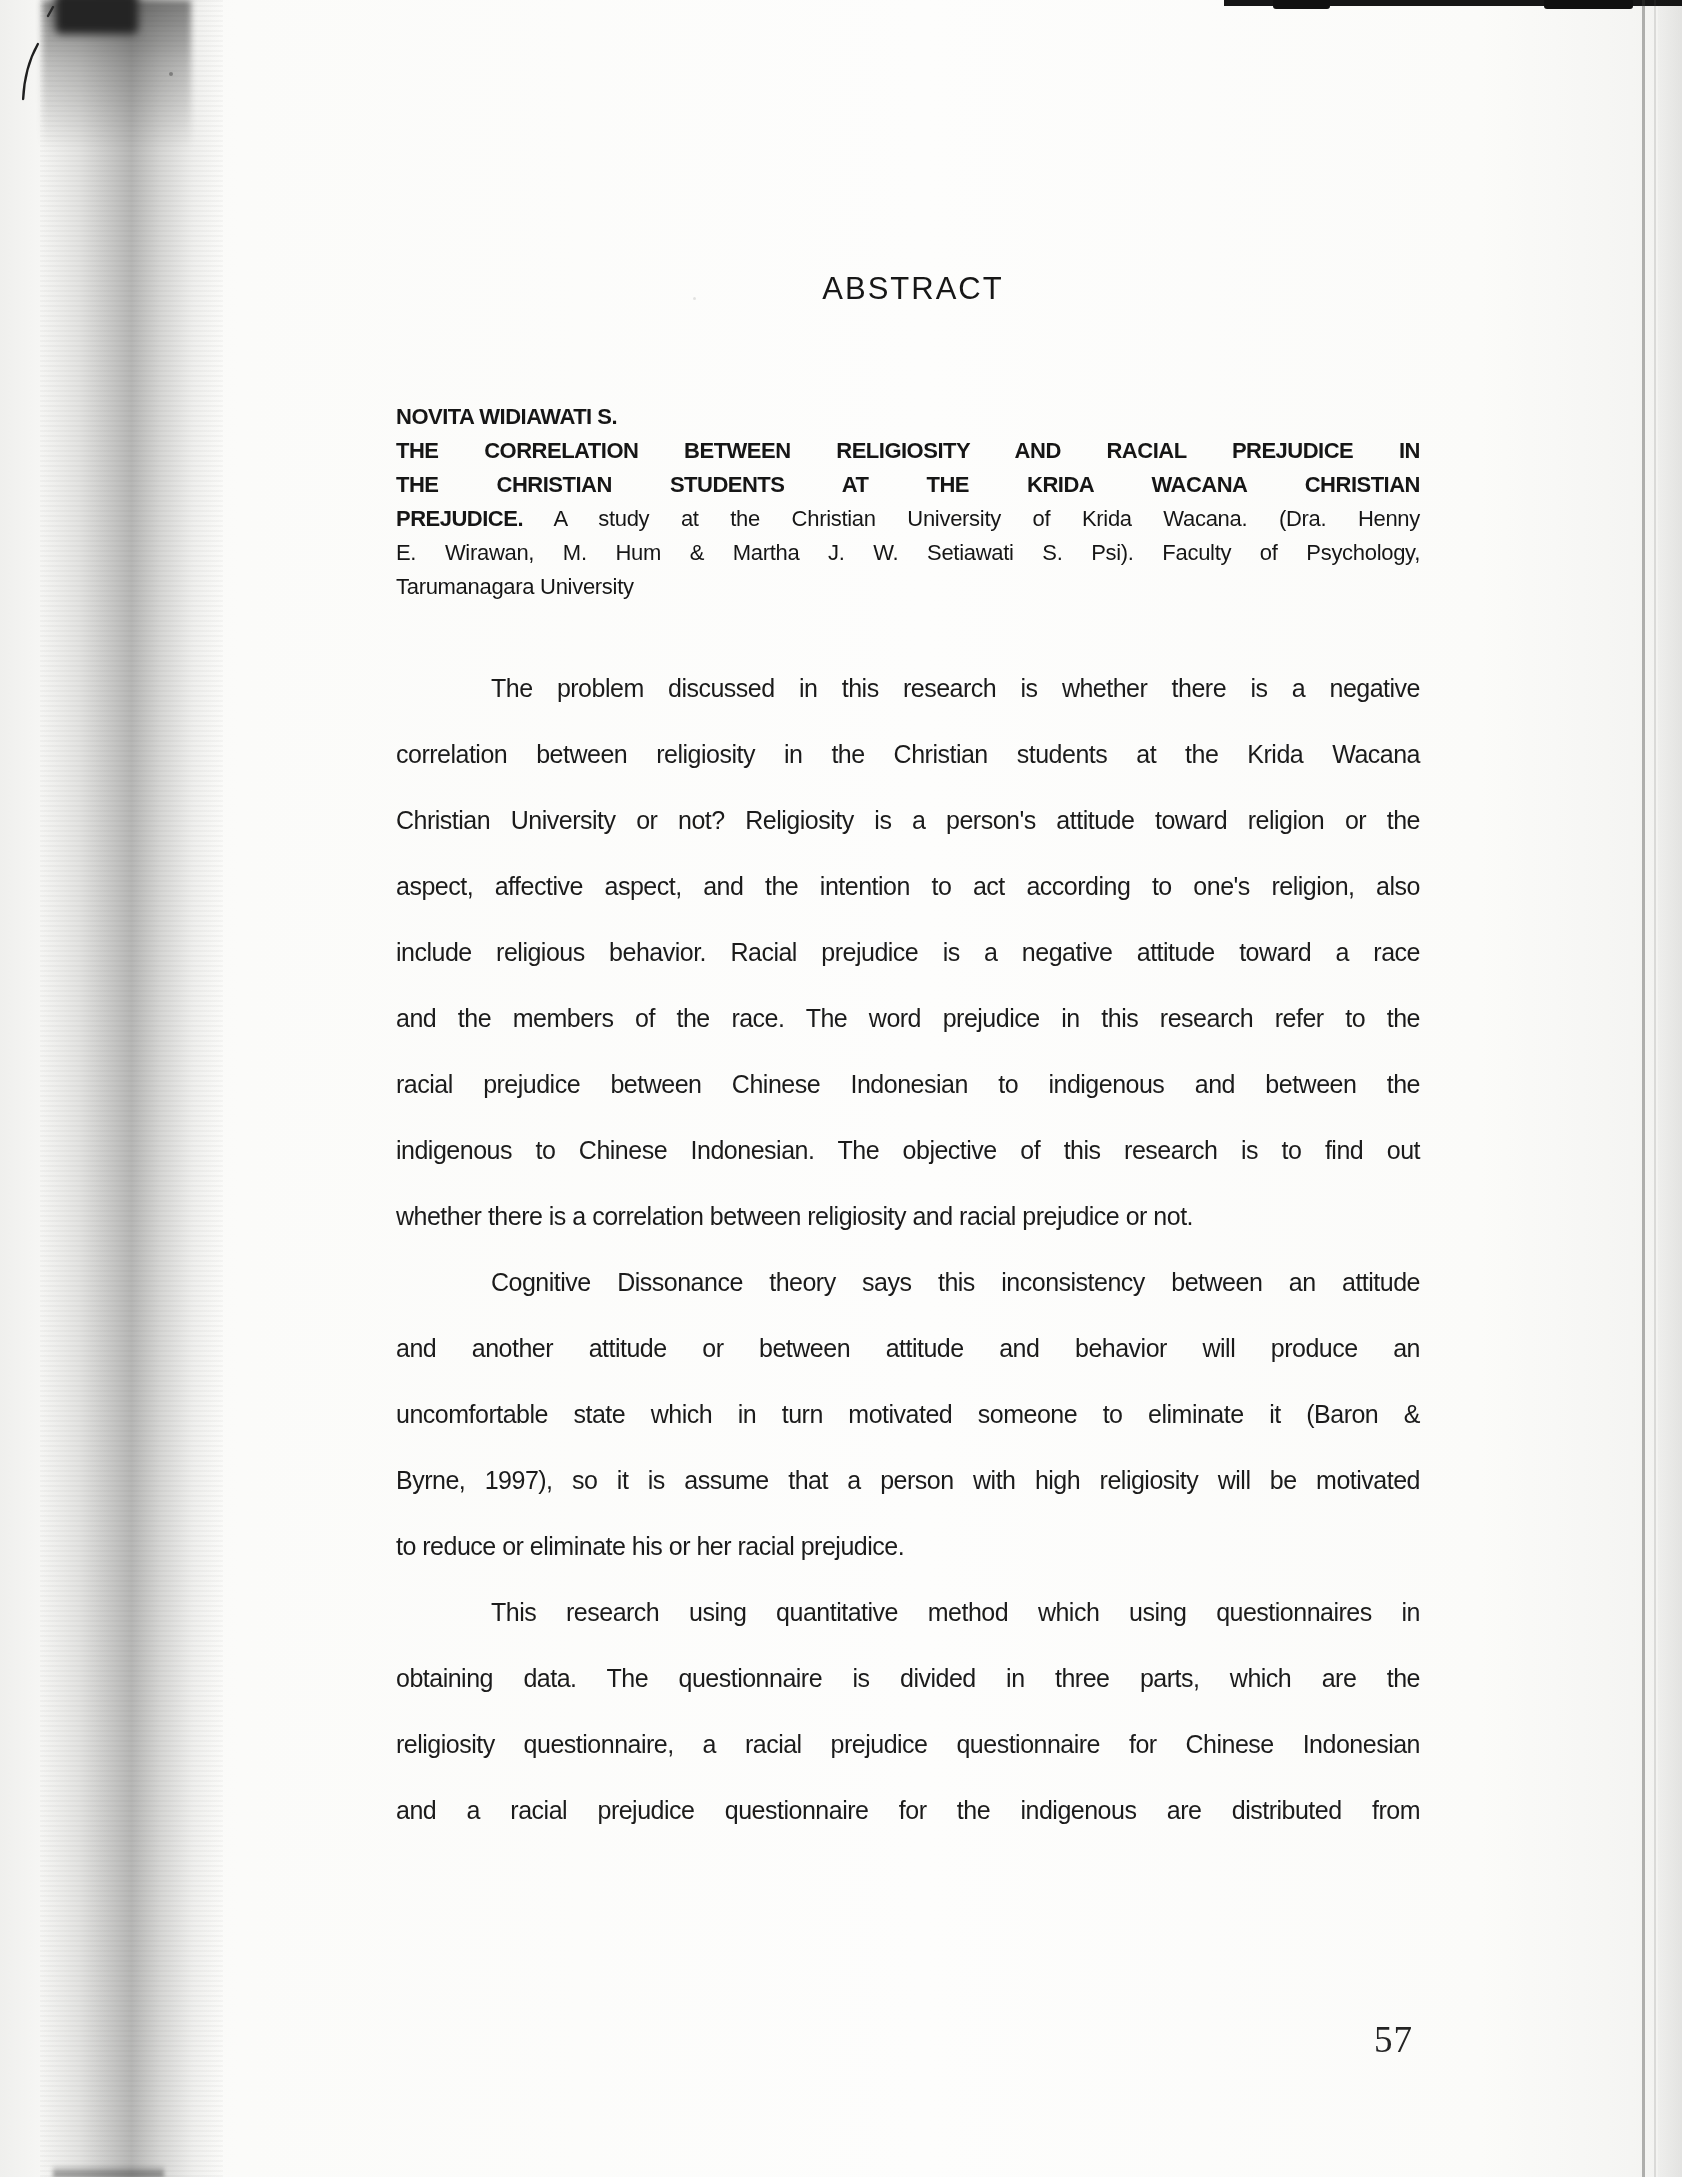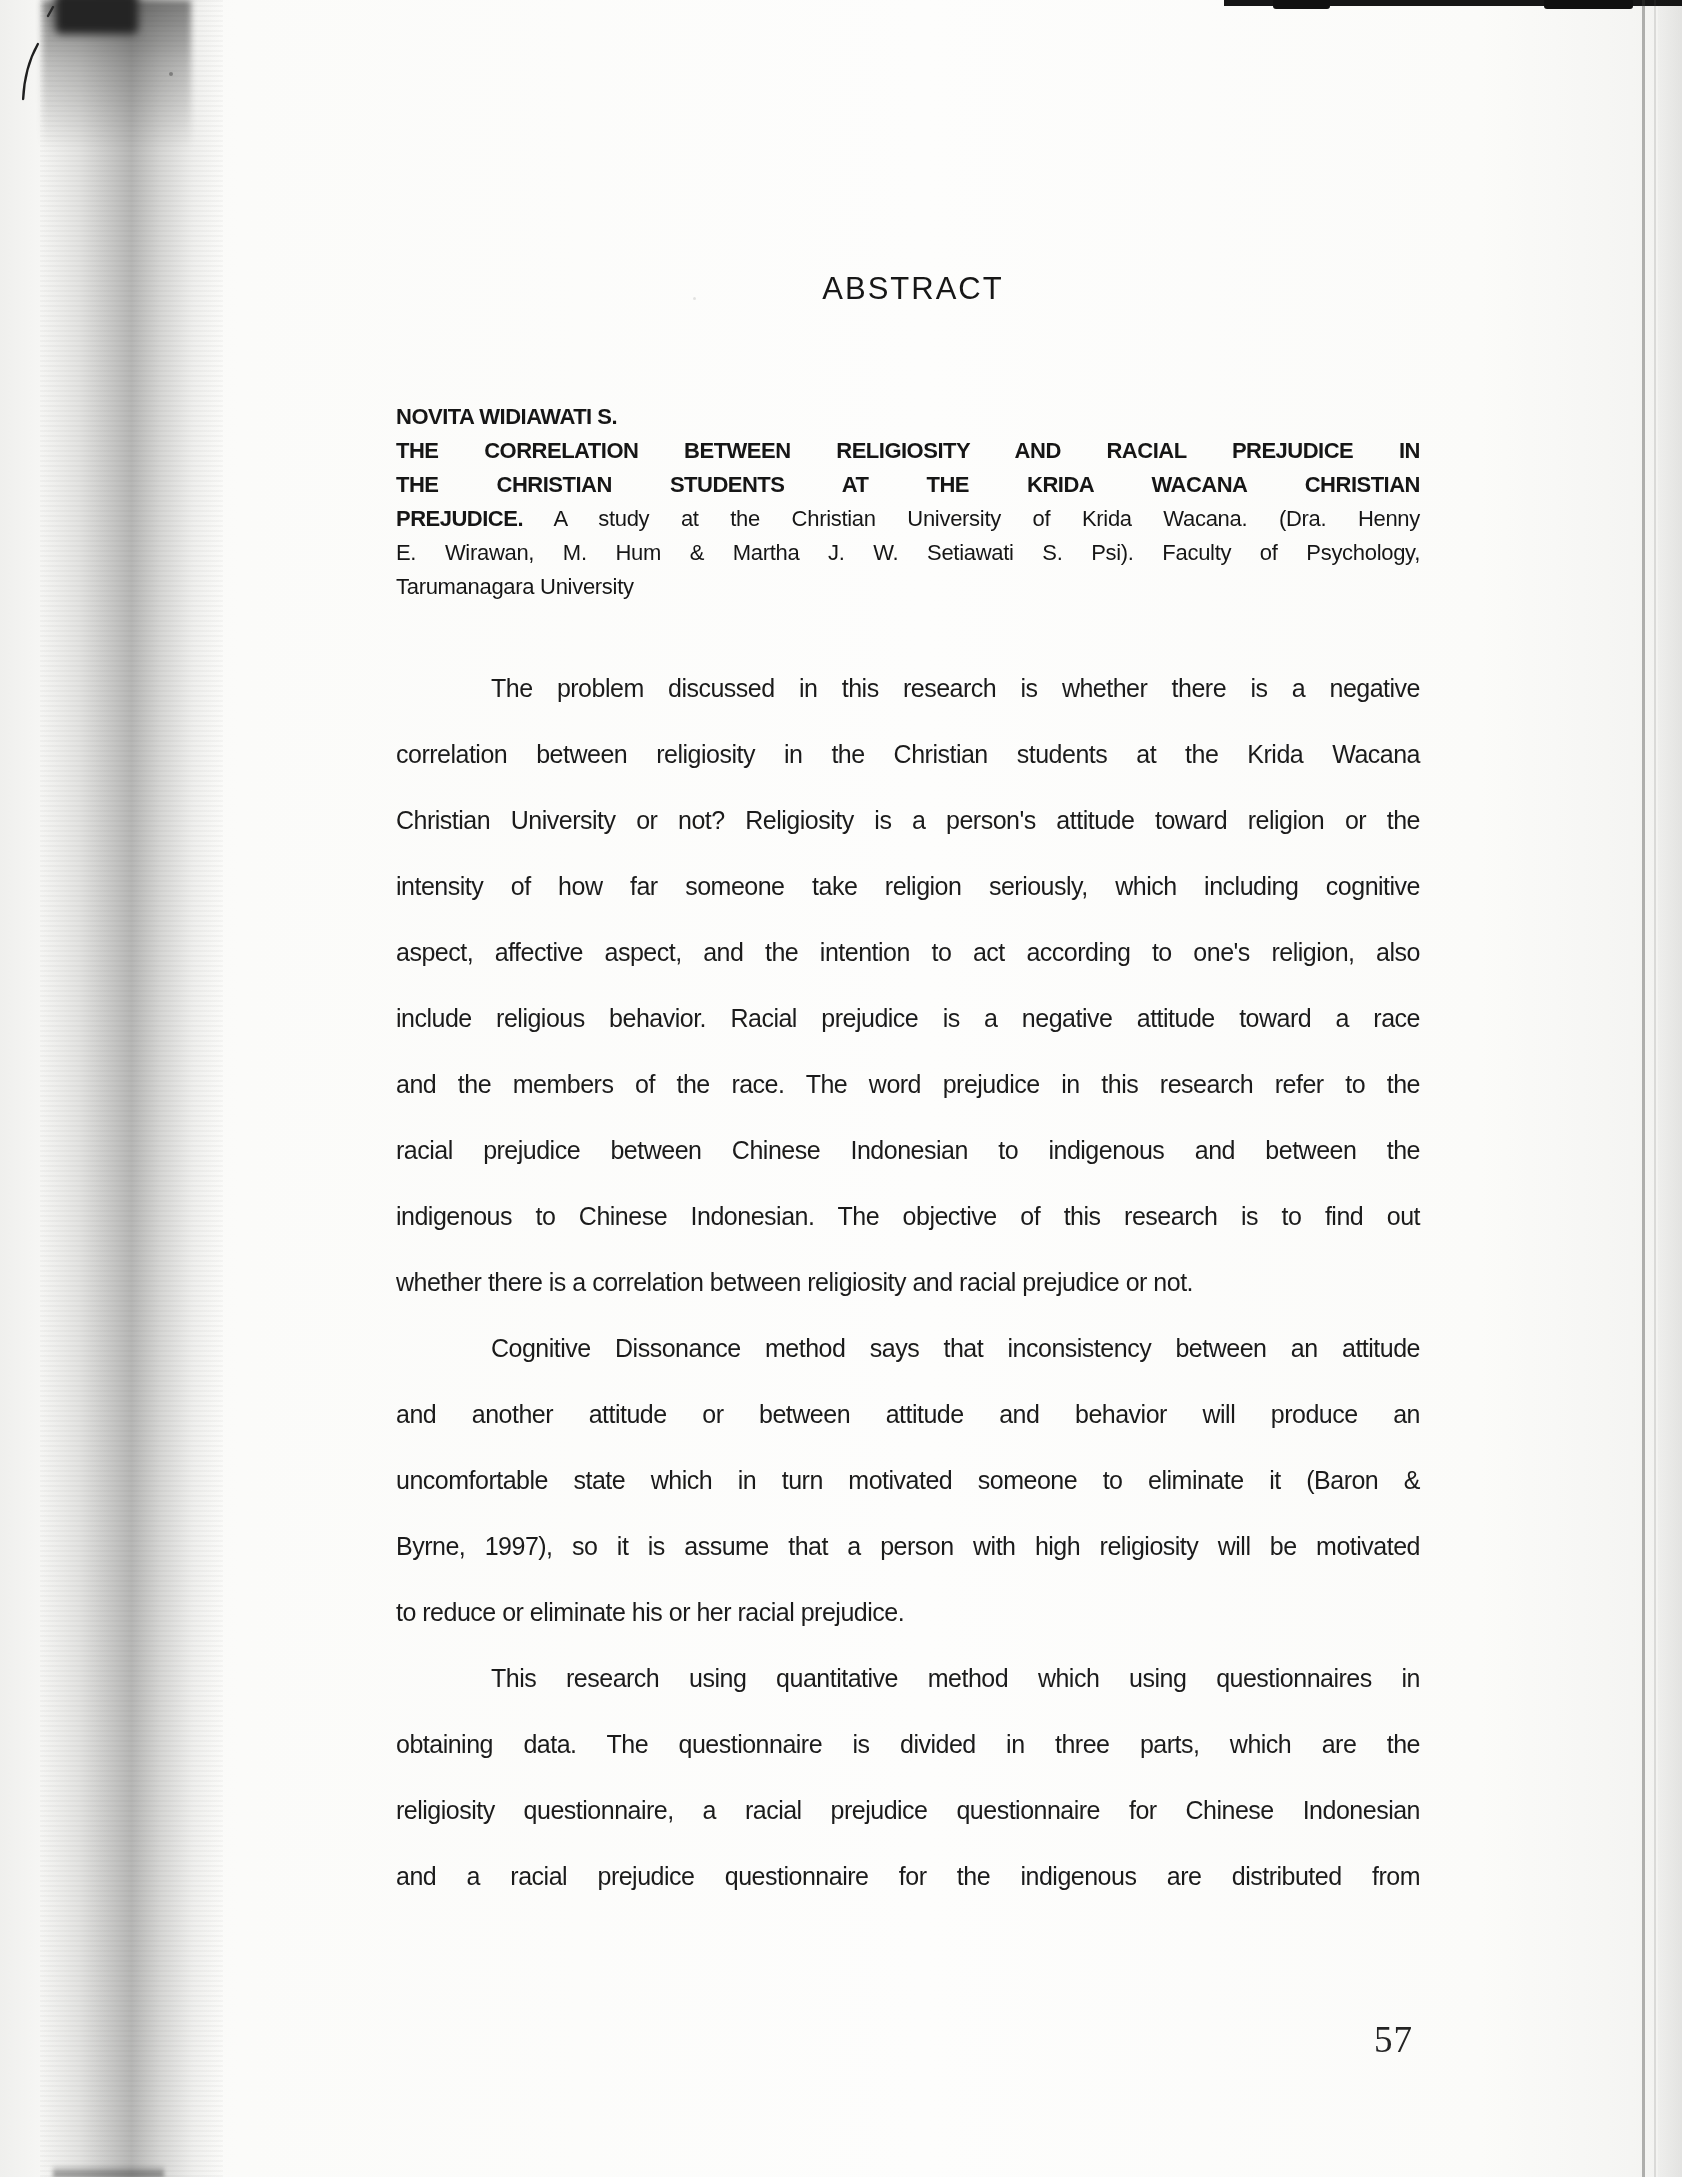--- a/index.html
+++ b/index.html
@@ -108,28 +108,27 @@
     <div class="aline b">THE CHRISTIAN STUDENTS AT THE KRIDA WACANA CHRISTIAN</div>
     <div class="aline"><span class="b">PREJUDICE.</span> <span>A study at the Christian University of Krida Wacana. (Dra. Henny</span></div>
     <div class="aline">E. Wirawan, M. Hum &amp; Martha J. W. Setiawati S. Psi). Faculty of Psychology,</div>
     <div class="aline no-just">Tarumanagara University</div>
   </div>
 
   <div class="body-text">
       <div class="tline indent">The problem discussed in this research is whether there is a negative</div>
       <div class="tline">correlation between religiosity in the Christian students at the Krida Wacana</div>
       <div class="tline">Christian University or not? Religiosity is a person's attitude toward religion or the</div>
-      <div class="tline">intensity of how far someone take religion seriously, which including cognitive</div>
       <div class="tline">aspect, affective aspect, and the intention to act according to one's religion, also</div>
       <div class="tline">include religious behavior. Racial prejudice is a negative attitude toward a race</div>
       <div class="tline">and the members of the race. The word prejudice in this research refer to the</div>
       <div class="tline">racial prejudice between Chinese Indonesian to indigenous and between the</div>
       <div class="tline">indigenous to Chinese Indonesian. The objective of this research is to find out</div>
       <div class="tline end">whether there is a correlation between religiosity and racial prejudice or not.</div>
-      <div class="tline indent">Cognitive Dissonance method says that inconsistency between an attitude</div>
+      <div class="tline indent">Cognitive Dissonance theory says this inconsistency between an attitude</div>
       <div class="tline">and another attitude or between attitude and behavior will produce an</div>
       <div class="tline">uncomfortable state which in turn motivated someone to eliminate it (Baron &amp;</div>
       <div class="tline">Byrne, 1997), so it is assume that a person with high religiosity will be motivated</div>
       <div class="tline end">to reduce or eliminate his or her racial prejudice.</div>
       <div class="tline indent">This research using quantitative method which using questionnaires in</div>
       <div class="tline">obtaining data. The questionnaire is divided in three parts, which are the</div>
       <div class="tline">religiosity questionnaire, a racial prejudice questionnaire for Chinese Indonesian</div>
       <div class="tline">and a racial prejudice questionnaire for the indigenous are distributed from</div>
     </div>
 

